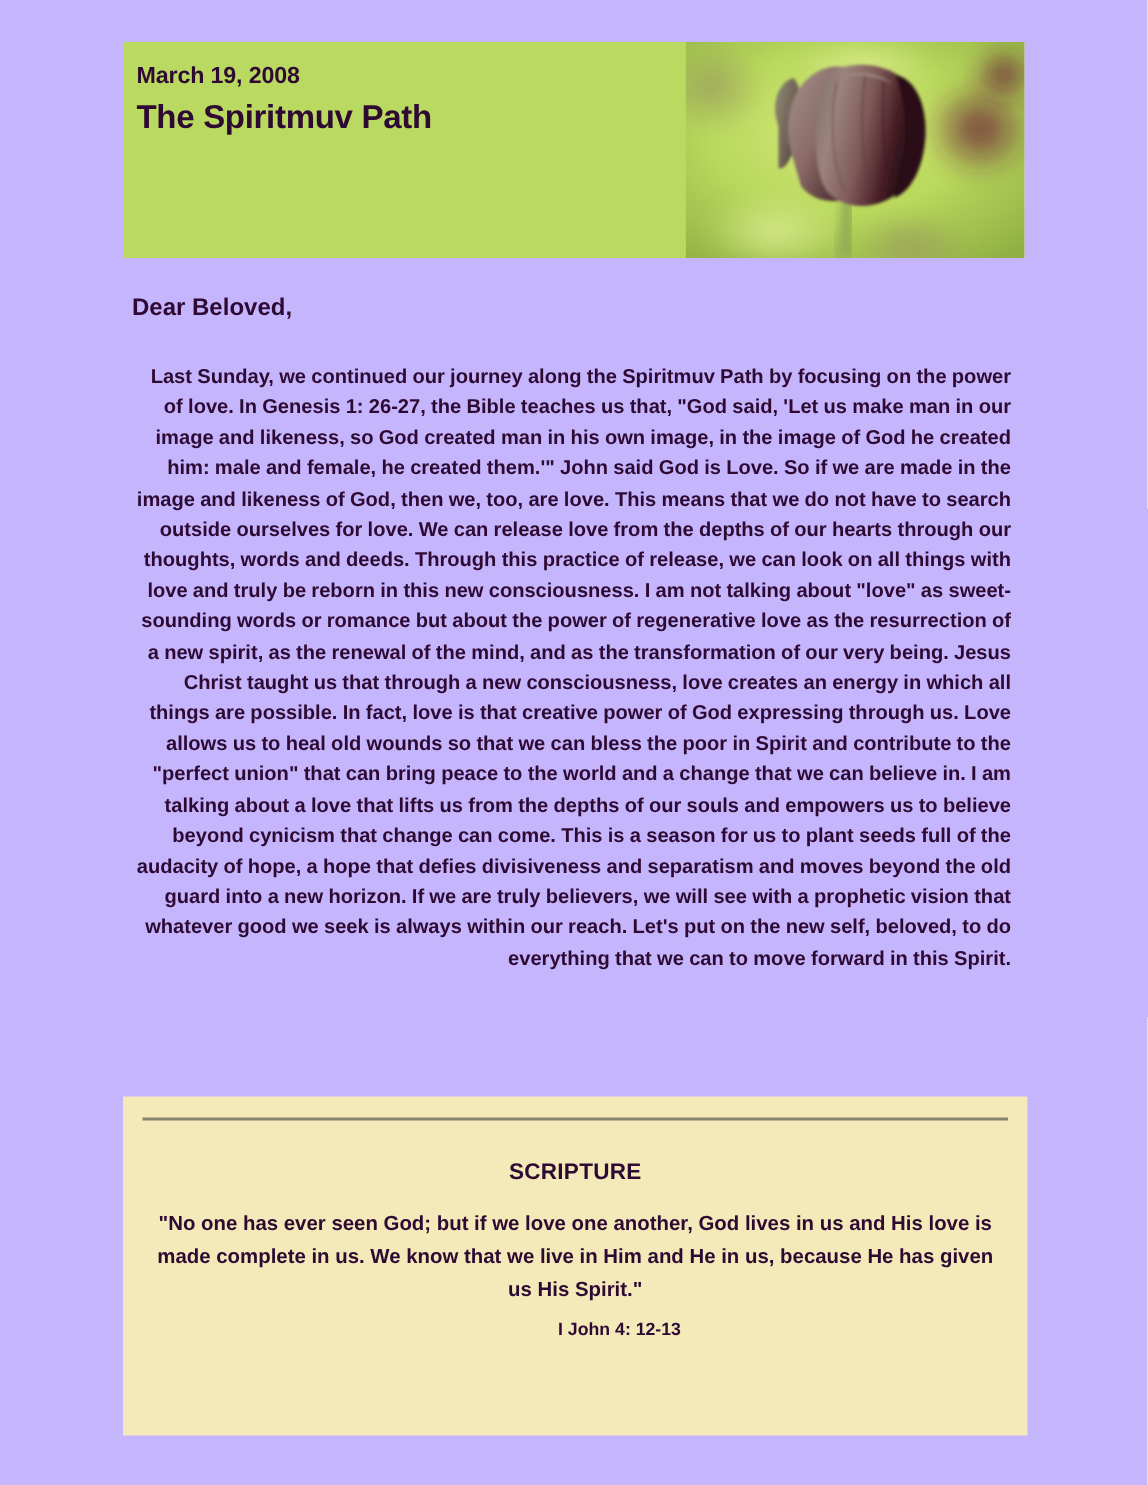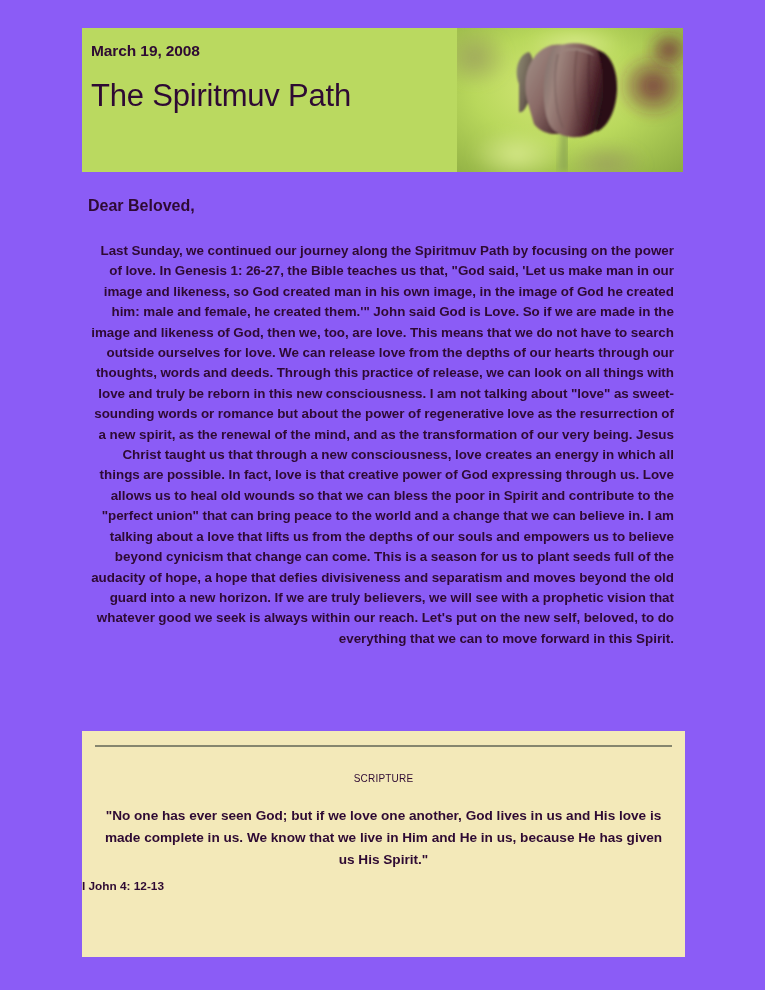--- a/index.html
+++ b/index.html
@@ -16,21 +16,21 @@
     position: relative;
     overflow: hidden;
   }
 
   .page {
     position: absolute;
     left: 0;
     top: 0;
     width: 765px;
     height: 990px;
-    background: #8b5cf6;
+    background: #c4b5fd;
   }
 
   
   .banner {
     position: absolute;
     left: 82px;
     top: 28px;
     width: 601px;
     height: 144px;
     background: #bad960;
@@ -57,26 +57,26 @@
     font-size: 15.5px;
     font-weight: bold;
     color: #2e0a33;
     letter-spacing: -0.1px;
     line-height: 19px;
     margin: 0;
     white-space: nowrap;
   }
 
   .banner-title {
-    font-size: 31px;
-    font-weight: normal;
+    font-size: 22px;
+    font-weight: bold;
     color: #2e0a33;
     letter-spacing: -0.2px;
     line-height: 34px;
-    margin: 19px 0 0 0;
+    margin: 1px 0 0 0;
     white-space: nowrap;
   }
 
   
   .letter {
     position: absolute;
     left: 88px;
     top: 196px;
     width: 586px;
   }
@@ -119,22 +119,22 @@
     border: 0;
     margin: 0;
   }
 
   .scripture-heading {
     position: absolute;
     left: 0;
     top: 42px;
     width: 603px;
     text-align: center;
-    font-size: 10px;
-    font-weight: normal;
+    font-size: 15px;
+    font-weight: bold;
     letter-spacing: 0.2px;
     color: #2e0a33;
   }
 
   .scripture-quote {
     position: absolute;
     left: 14px;
     top: 74px;
     width: 575px;
     text-align: center;
@@ -143,20 +143,21 @@
     line-height: 22px;
     color: #2e0a33;
     margin: 0;
   }
 
   .scripture-citation {
     position: absolute;
     left: 0;
     top: 148px;
     width: 662px;
+    text-align: center;
     font-size: 11.8px;
     font-weight: bold;
     color: #2e0a33;
   }
 </style>
 </head>
 <body>
 
 <div class="page">
 

